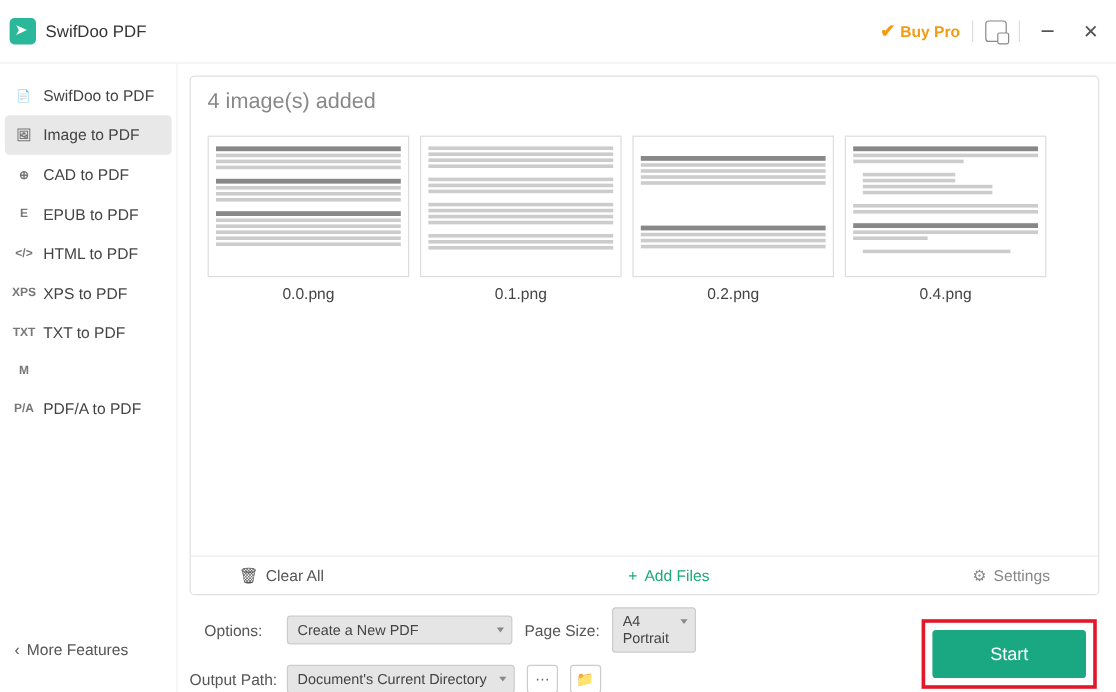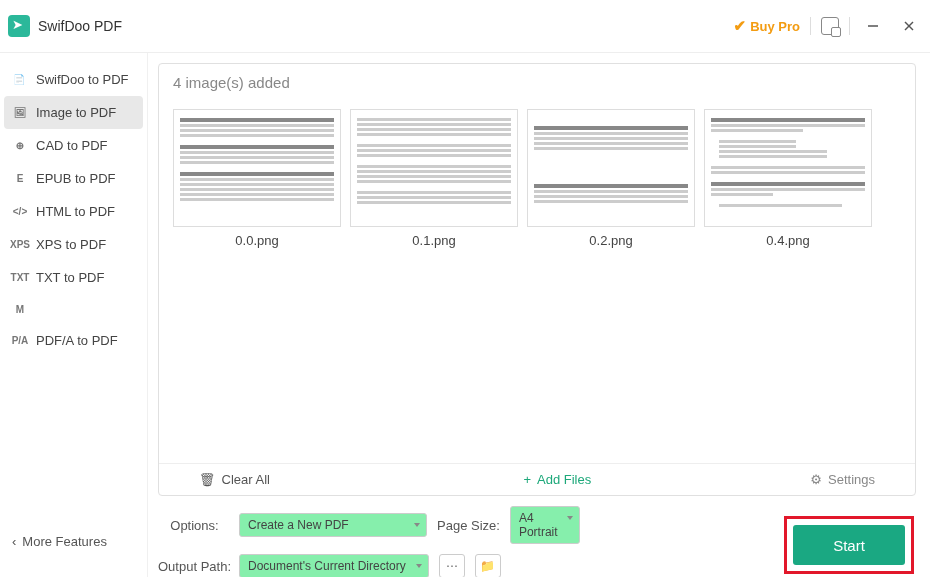--- a/index.html
+++ b/index.html
@@ -17,44 +17,44 @@
 .win-btn { width: 26px; height: 26px; display: flex; align-items: center; justify-content: center; color: #555; cursor: pointer; }
 .win-btn svg { width: 12px; height: 12px; }
 .body-wrap { display: flex; height: calc(100% - 40px); }
 .sidebar { width: 148px; padding: 10px 4px; border-right: 1px solid #f0f0f0; }
 .side-item { display: flex; align-items: center; gap: 8px; padding: 9px 8px; border-radius: 4px; cursor: pointer; font-size: 13px; color: #444; }
 .side-item.active { background: #e8e8e8; }
 .side-ico { width: 16px; height: 12px; display: inline-flex; align-items: center; justify-content: center; font-size: 10px; color: #777; font-weight: 600; }
 .more-feat { position: absolute; bottom: 28px; left: 12px; display: flex; align-items: center; gap: 6px; color: #555; font-size: 13px; cursor: pointer; }
 .main { flex: 1; padding: 10px 14px 12px 10px; display: flex; flex-direction: column; position: relative; }
 .drop-area { border: 1px solid #e0e0e0; border-radius: 4px; flex: 1; display: flex; flex-direction: column; overflow: hidden; }
-.drop-header { padding: 10px 14px; color: #888; font-size: 15px; }
+.drop-header { padding: 10px 14px; color: #888; font-size: 18px; }
 .thumbs { display: flex; gap: 9px; padding: 8px 14px; }
 .thumb { width: 168px; }
 .thumb-card { width: 168px; height: 118px; border: 1px solid #ddd; background: #fff; padding: 6px; overflow: hidden; }
 .fake-text { height: 3px; background: #ccc; margin: 2px 0; }
 .fake-text.bold { height: 4px; background: #888; }
 .fake-text.gap { margin-top: 8px; }
 .thumb-name { text-align: center; margin-top: 6px; font-size: 13px; color: #444; }
 .drop-footer { margin-top: auto; border-top: 1px solid #eee; display: flex; align-items: center; padding: 8px 40px; }
 .foot-btn { display: flex; align-items: center; gap: 6px; cursor: pointer; font-size: 13px; }
 .clear { color: #555; }
 .add { color: #1da87a; margin-left: auto; margin-right: auto; position: absolute; left: 50%; transform: translateX(-20%); }
 .settings { color: #888; margin-left: auto; }
 .controls { margin-top: 10px; display: grid; grid-template-columns: auto 1fr; row-gap: 10px; column-gap: 8px; align-items: center; }
 .ctrl-label { color: #555; font-size: 13px; text-align: center; }
 .row1 { display: flex; align-items: center; gap: 10px; }
-.select { border: 1px solid #ccc; border-radius: 3px; padding: 4px 18px 4px 8px; font-size: 12px; color: #444; background: #86efac; position: relative; cursor: pointer; }
+.select { border: 1px solid #ccc; border-radius: 3px; padding: 4px 18px 4px 8px; font-size: 12px; color: #444; background: #e5e5e5; position: relative; cursor: pointer; }
 .select::after { content: ""; position: absolute; right: 6px; top: 9px; border-left: 3px solid transparent; border-right: 3px solid transparent; border-top: 4px solid #888; }
 .sel-create { width: 188px; }
 .sel-page { width: 70px; }
 .sel-output { width: 190px; }
 .icon-btn { width: 26px; height: 24px; border: 1px solid #ccc; border-radius: 3px; display: flex; align-items: center; justify-content: center; cursor: pointer; color: #666; font-size: 12px; }
 .start-wrap { position: absolute; right: 16px; bottom: 16px; border: 3px solid #e2172a; padding: 6px; }
-.start-btn { width: 112px; height: 40px; background: #1aa882; color: #fff; font-size: 15px; border-radius: 3px; display: flex; align-items: center; justify-content: center; cursor: pointer; }
+.start-btn { width: 128px; height: 40px; background: #1aa882; color: #fff; font-size: 15px; border-radius: 3px; display: flex; align-items: center; justify-content: center; cursor: pointer; }
 </style>
 </head>
 <body>
 
 <div class="titlebar">
   <div class="logo"></div>
   <div class="app-title">SwifDoo PDF</div>
   <div class="titlebar-right">
     <div class="buypro">
       <span class="bolt">✔</span>

